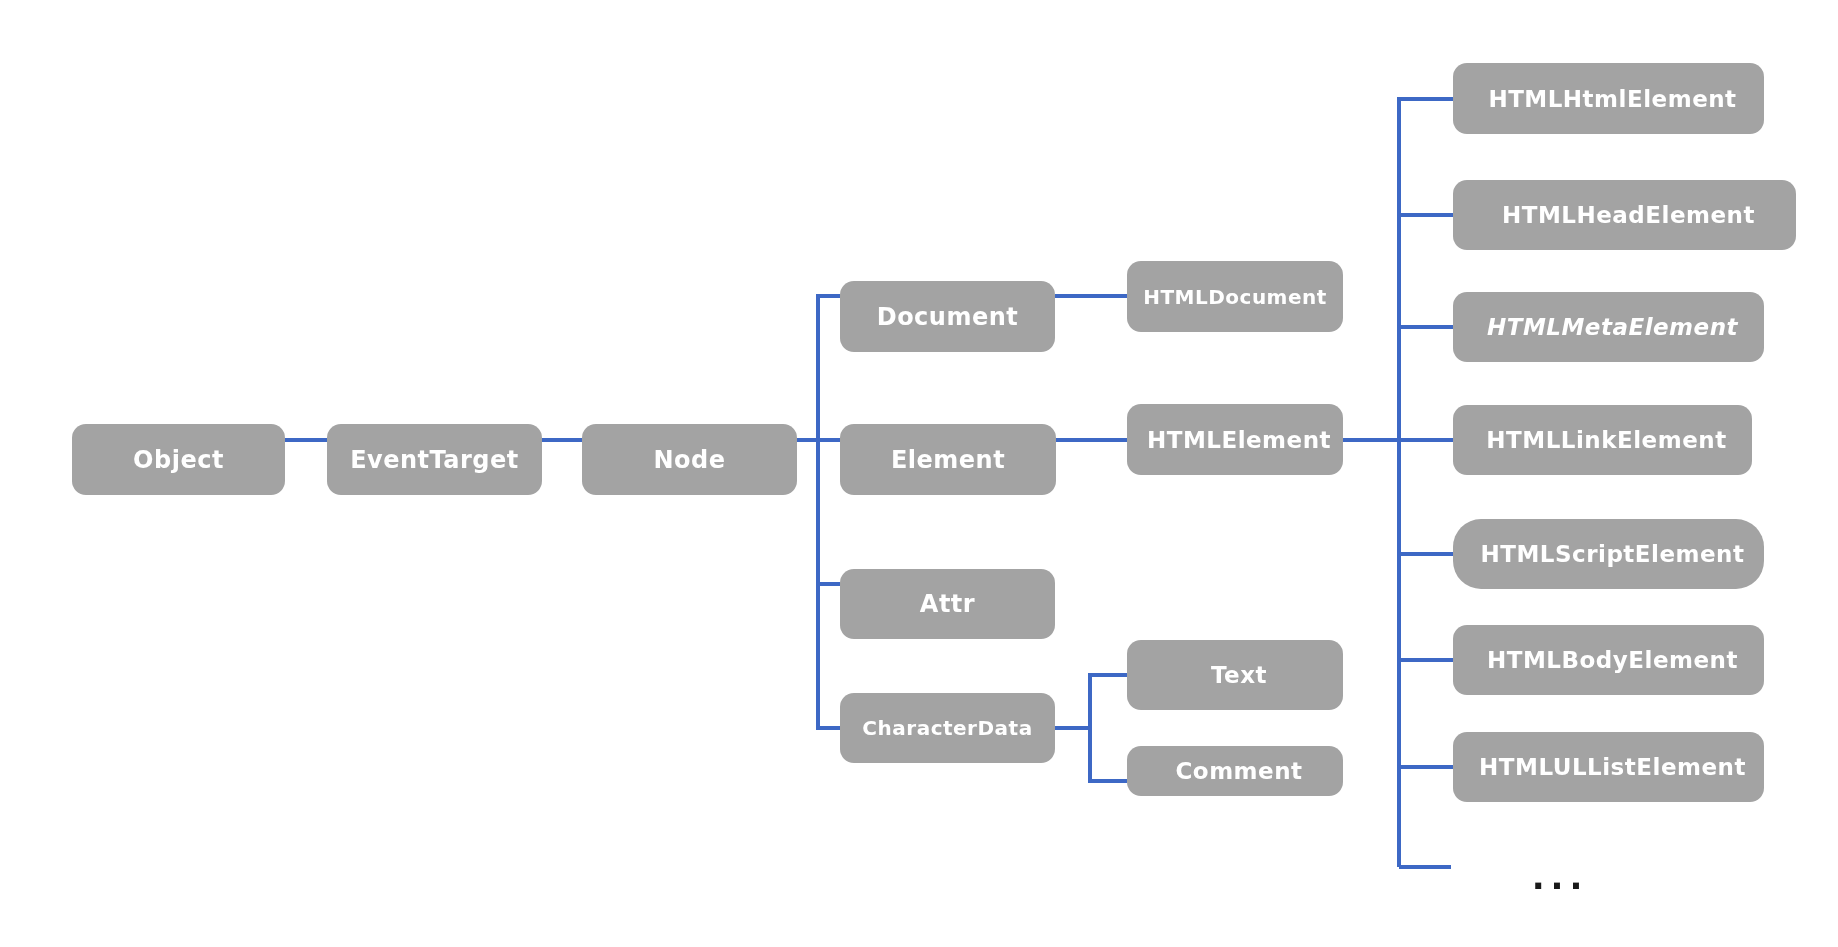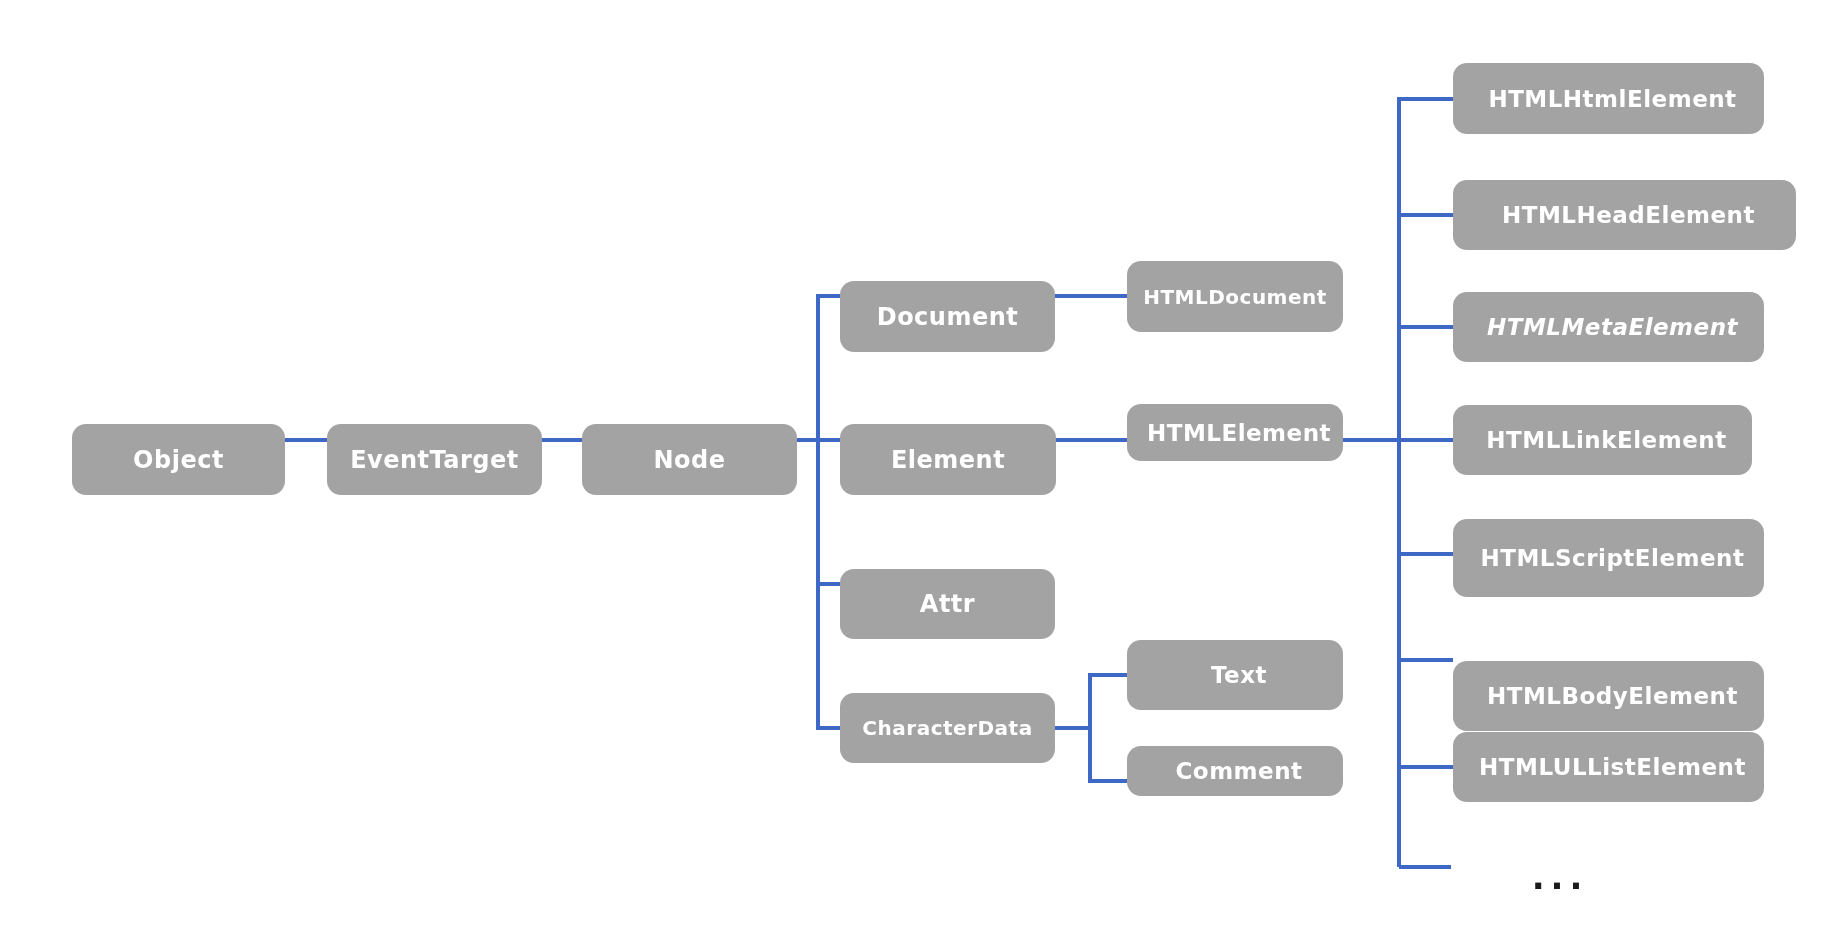--- a/index.html
+++ b/index.html
@@ -94,28 +94,28 @@
     <line x1="1399" y1="867" x2="1451" y2="867"></line>
   </svg>
 
   <div id="nodes">
       <div class="node lg" style="left: 72px; top: 404px; width: 213px; height: 71px;">Object</div>
       <div class="node lg" style="left: 327px; top: 404px; width: 215px; height: 71px;">EventTarget</div>
       <div class="node lg" style="left: 582px; top: 404px; width: 215px; height: 71px;">Node</div>
       <div class="node lg" style="left: 840px; top: 261px; width: 215px; height: 71px;">Document</div>
       <div class="node sm" style="left: 1127px; top: 261px; width: 216px; height: 71px;">HTMLDocument</div>
       <div class="node lg" style="left: 840px; top: 404px; width: 216px; height: 71px;">Element</div>
-      <div class="node md" style="left: 1127px; top: 404px; width: 216px; height: 57px;">HTMLElement</div>
+      <div class="node md" style="left: 1127px; top: 404px; width: 216px; height: 71px;">HTMLElement</div>
       <div class="node lg" style="left: 840px; top: 549px; width: 215px; height: 70px;">Attr</div>
       <div class="node sm" style="left: 840px; top: 693px; width: 215px; height: 70px;">CharacterData</div>
       <div class="node md" style="left: 1127px; top: 640px; width: 216px; height: 70px;">Text</div>
       <div class="node md" style="left: 1127px; top: 746px; width: 216px; height: 50px;">Comment</div>
       <div class="node md" style="left: 1453px; top: 63px; width: 311px; height: 71px;">HTMLHtmlElement</div>
       <div class="node md" style="left: 1453px; top: 180px; width: 343px; height: 70px;">HTMLHeadElement</div>
       <div class="node md" style="left: 1453px; top: 292px; width: 311px; height: 70px; font-style: italic;">HTMLMetaElement</div>
       <div class="node md" style="left: 1453px; top: 405px; width: 299px; height: 70px;">HTMLLinkElement</div>
-      <div class="node md" style="left: 1453px; top: 519px; width: 311px; height: 78px;">HTMLScriptElement</div>
-      <div class="node md" style="left: 1453px; top: 625px; width: 311px; height: 70px; margin-top: 36px;">HTMLBodyElement</div>
+      <div class="node md" style="left: 1453px; top: 519px; width: 311px; height: 70px; border-radius: 28px;">HTMLScriptElement</div>
+      <div class="node md" style="left: 1453px; top: 625px; width: 311px; height: 70px;">HTMLBodyElement</div>
       <div class="node md" style="left: 1453px; top: 732px; width: 311px; height: 70px;">HTMLULListElement</div>
     </div>
 
   <span class="ellipsis" style="left:1560px; top:884px;">...</span>
 </div>
 
 </body></html>

